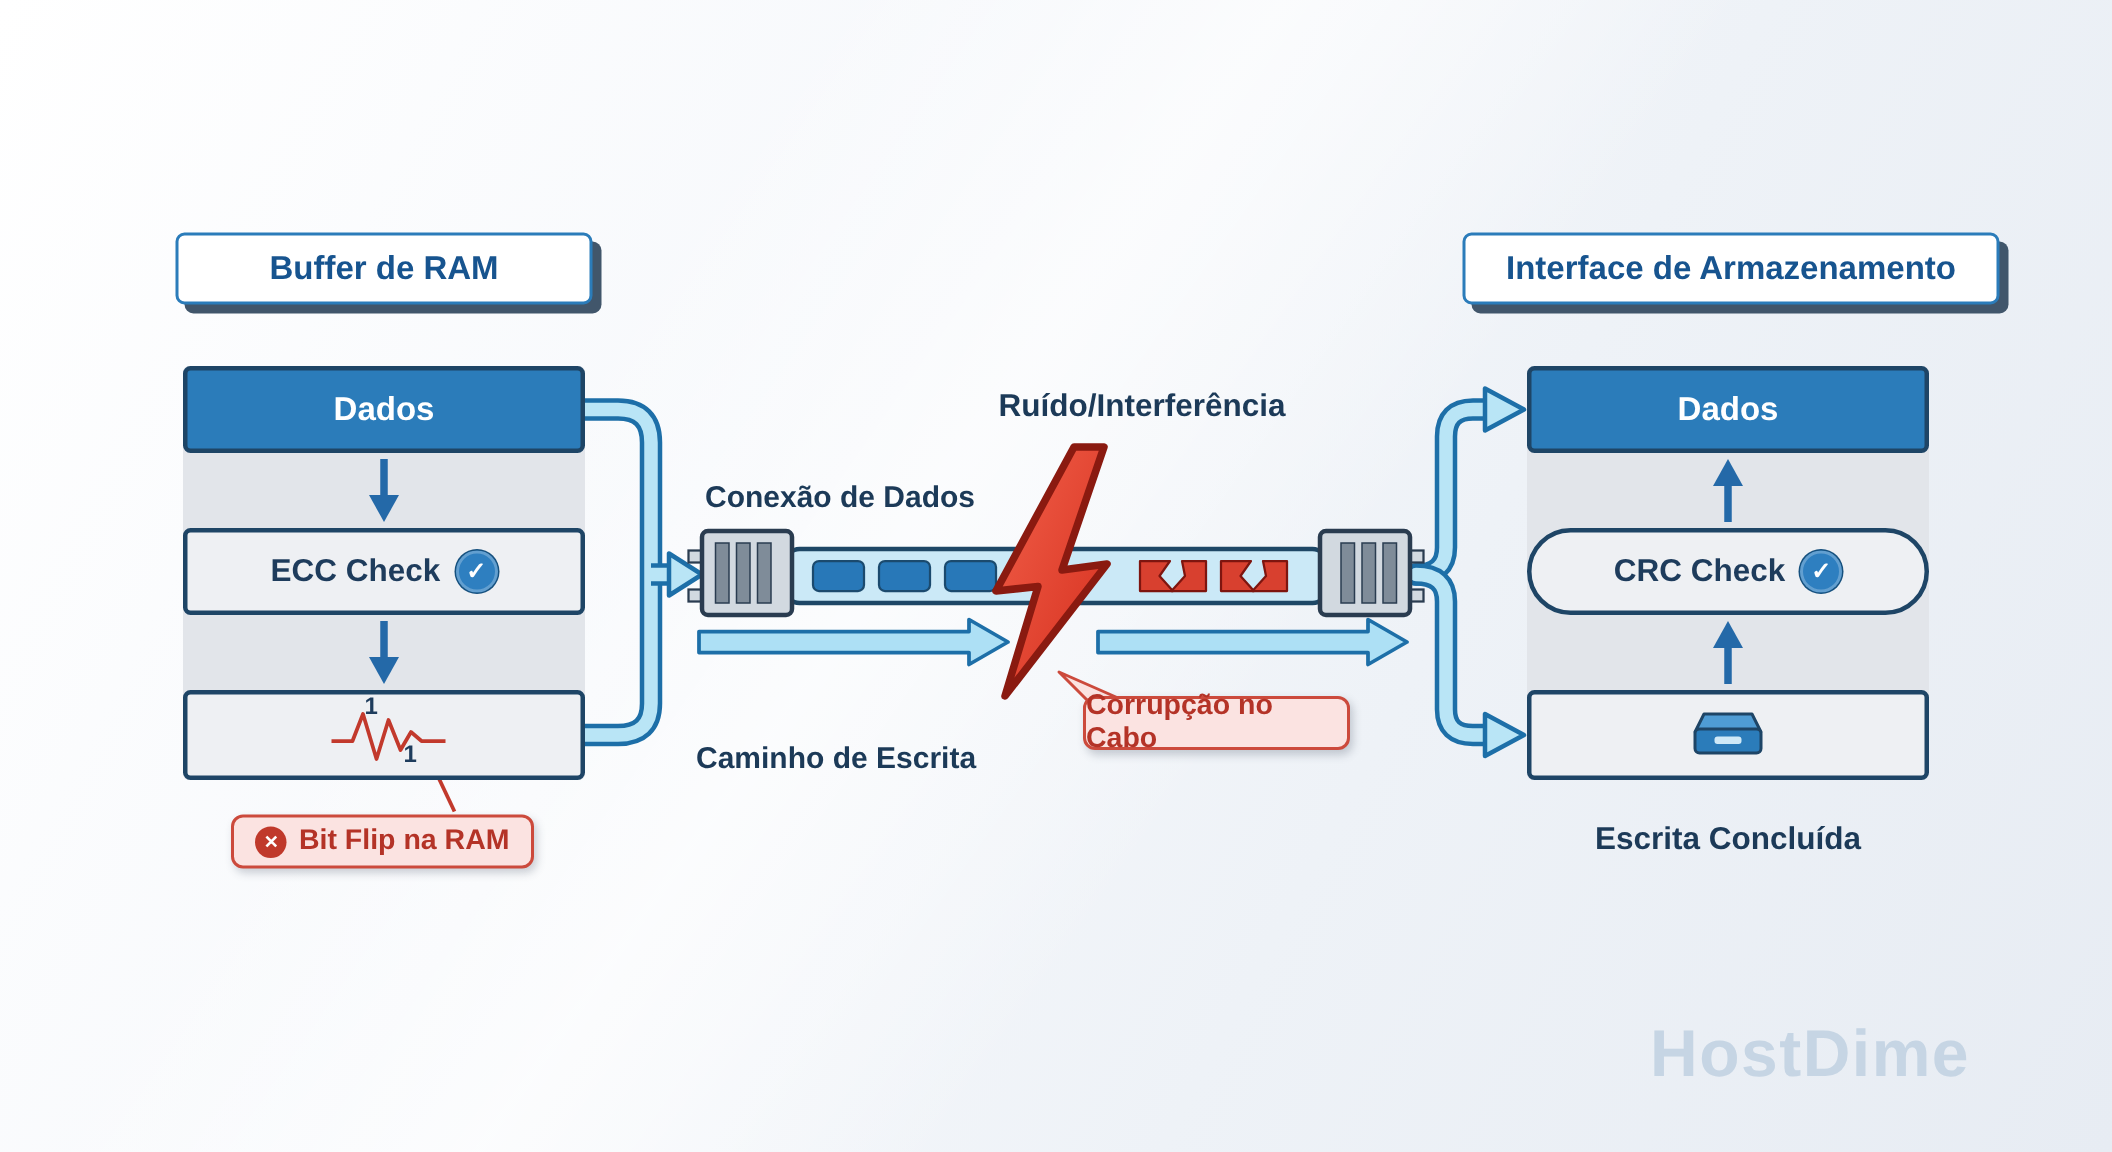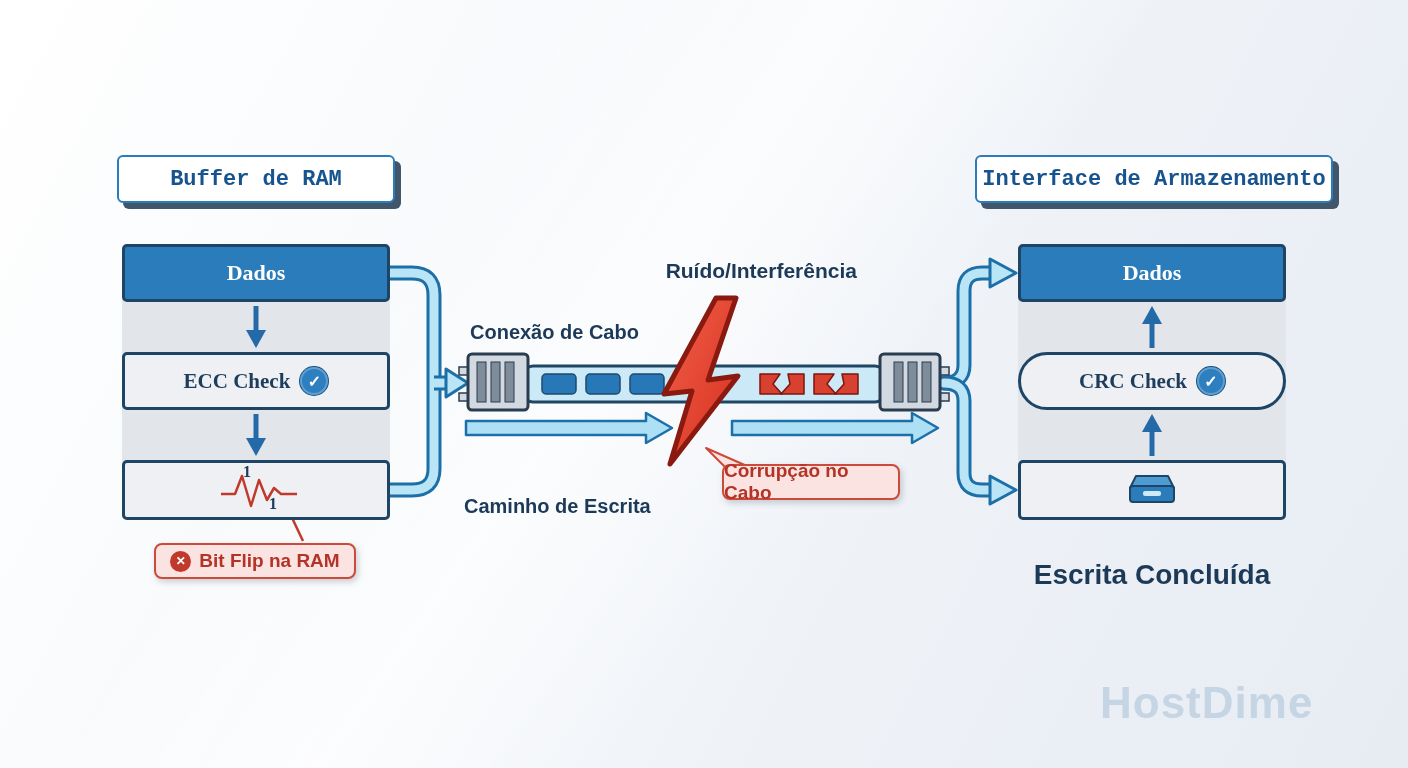--- a/index.html
+++ b/index.html
@@ -9,27 +9,27 @@
     background: linear-gradient(118deg, #ffffff 0%, #f7f9fc 35%, #eef2f7 65%, #e7ecf3 100%);
   }
   .stage::before {
     content:""; position:absolute; inset:0; pointer-events:none;
     background: linear-gradient(125deg, rgba(255,255,255,0) 28%, rgba(255,255,255,0.65) 44%, rgba(255,255,255,0) 60%);
   }
   .overlay { position:absolute; left:0; top:0; pointer-events:none; }
   .title-box {
     position:absolute; height:48px; background:#ffffff; border:2px solid #2b7cba; border-radius:6px;
     box-shadow:6px 6px 0 #41566b; display:flex; align-items:center; justify-content:center;
-    font-size:22px; font-weight:bold; color:#17548f;font-family:Liberation Mono, monospace;
+    font-size:22px; font-weight:bold; color:#17548f;
   }
   .col-bg { position:absolute; width:268px; height:276px; background:#e2e5ea; border-radius:4px; }
   .node {
     position:absolute; width:268px; height:58px; border:3px solid #1e4566; border-radius:5px;
     display:flex; align-items:center; justify-content:center; gap:10px;
-    font-size:21px; font-weight:bold;font-family:Liberation Serif, serif;
+    font-size:21px; font-weight:bold;
   }
   .node.header { background:#2b7cba; color:#ffffff; font-size:22px; }
   .node.light { background:#eef0f3; color:#1e3c5c; }
   .node.wave { height:60px; }
   .check-circle {
     width:28px; height:28px; border-radius:50%; background:#2e7fc0; color:#ffffff;
     box-shadow: inset 0 0 0 2px rgba(255,255,255,0.25), 0 0 0 1px #15507e;
     display:flex; align-items:center; justify-content:center; font-size:16px; font-weight:bold;
   }
   .badge {
@@ -168,21 +168,21 @@
   </div>
 
   <div class="badge" style="left:154px; top:543px; width:202px;">
     <span class="error-circle">
         <span>✕</span>
       </span>
     <span>Bit Flip na RAM</span>
   </div>
 
   <div class="label" style="left:557px; top:259px; width:300px; text-align:right; font-size:21px;">Ruído/Interferência</div>
-  <div class="label" style="left:470px; top:321px; font-size:20px;">Conexão de Cabo</div>
+  <div class="label" style="left:470px; top:321px; font-size:20px;">Conexão de Dados</div>
   <div class="label" style="left:464px; top:451px; font-size:20px;margin-top:44px;">Caminho de Escrita</div>
 
   <div class="badge" style="left:722px; top:464px; width:178px;">
     <span>Corrupção no Cabo</span>
   </div>
 
   <div class="node header" style="left:1018px; top:244px;">
     <span>Dados</span>
   </div>
   <div class="node light" style="left:1018px; top:352px;border-radius:29px;">
@@ -192,17 +192,17 @@
       </span>
   </div>
   <div class="node light wave" style="left:1018px; top:460px;">
     <svg width="48" height="34" viewBox="0 0 48 34">
       <polygon points="8,3 40,3 46,15 2,15" fill="#4f9cd4" stroke="#1e4566" stroke-width="2" stroke-linejoin="round"></polygon>
       <rect x="2" y="13" width="44" height="16" rx="3" fill="#2b7cba" stroke="#1e4566" stroke-width="2"></rect>
       <rect x="15" y="18" width="18" height="5" rx="2" fill="#cfe9f7"></rect>
     </svg>
   </div>
 
-  <div class="label" style="left:1018px; top:548px; width:268px; text-align:center; font-size:28px;margin-top:11px;">Escrita Concluída</div>
+  <div class="label" style="left:1018px; top:548px; width:268px; text-align:center; font-size:21px;">Escrita Concluída</div>
 
   <div class="watermark">HostDime</div>
 
 </div>
 
 </body></html>

